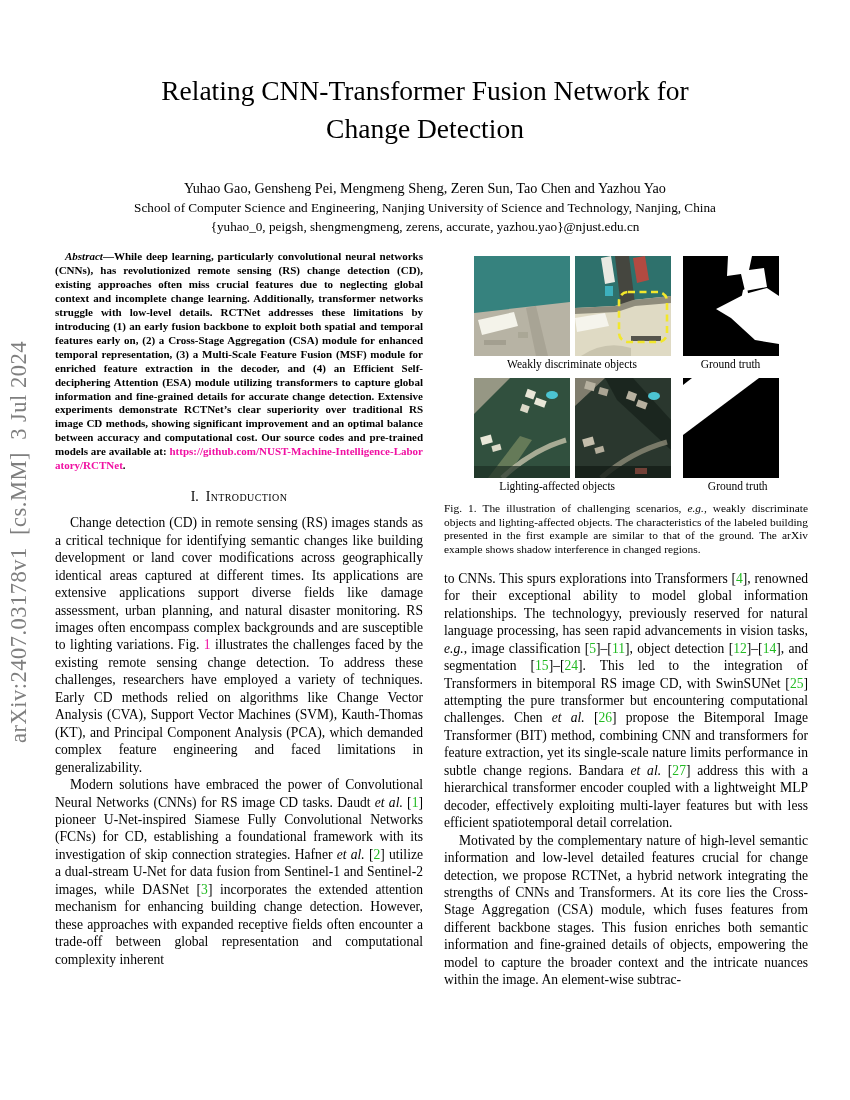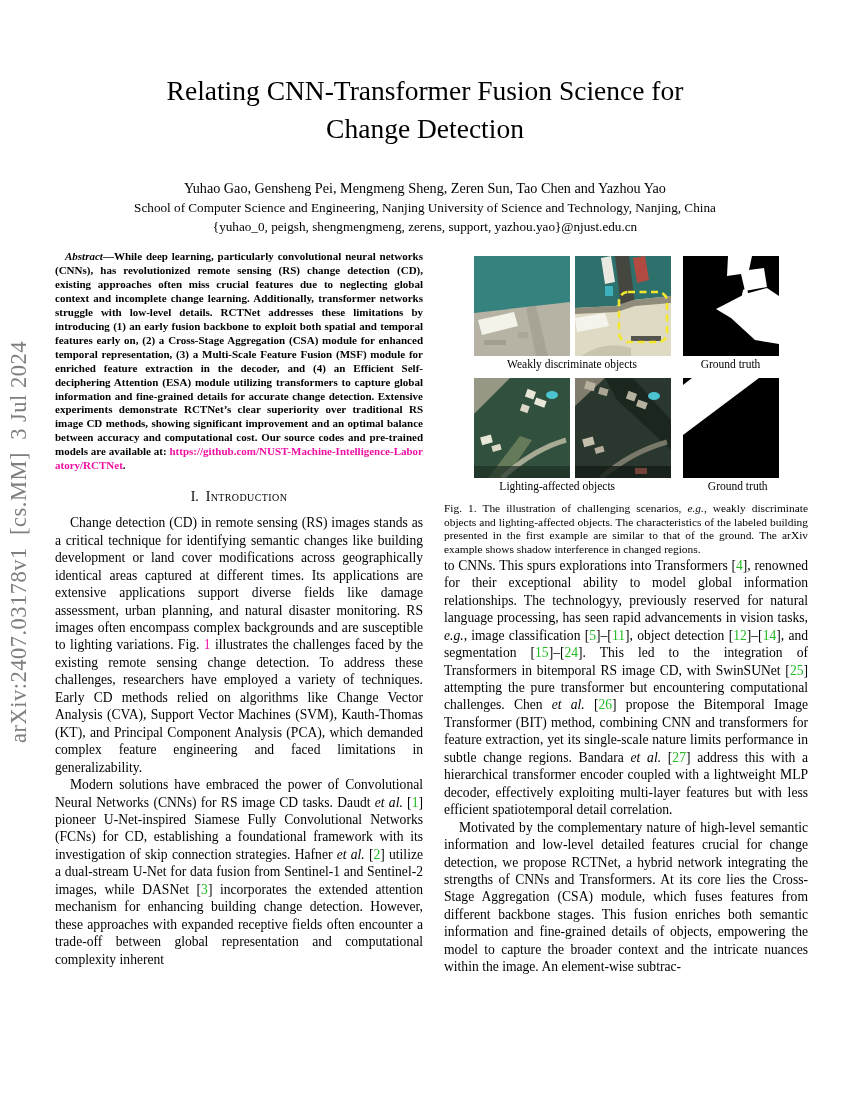--- a/index.html
+++ b/index.html
@@ -49,34 +49,34 @@
   .figure-block{margin:6px 0 0 0;}
   .fig-grid{width:305px;margin:0 auto;}
   .fig-row{display:flex;gap:0;}
   .fig-img{width:96px;height:100px;display:block;}
   .gap5{width:5px;} .gap12{width:12px;}
   .fig-label-row{display:flex;width:305px;margin:2px auto 8px auto;}
   .fig-label{font-size:11.5px;text-align:center;}
   .fig-label.wide{width:197px;}
   .fig-label.narrow{width:96px;margin-left:12px;}
   .caption{font-size:11.4px;line-height:13.7px;margin-top:10px;text-align:justify;}
-  .after-fig{}
+  .after-fig{margin-top:13px;}
 </style>
 </head>
 <body>
 
 <div class="page">
 
   <div class="watermark">arXiv:2407.03178v1  [cs.MM]  3 Jul 2024</div>
 
   <div class="header">
-    <div class="title">Relating CNN-Transformer Fusion Science for Change Detection</div>
+    <div class="title">Relating CNN-Transformer Fusion Network for Change Detection</div>
     <div class="authors">Yuhao Gao, Gensheng Pei, Mengmeng Sheng, Zeren Sun, Tao Chen and Yazhou Yao</div>
     <div class="affiliation">School of Computer Science and Engineering, Nanjing University of Science and Technology, Nanjing, China</div>
-    <div class="emails">{yuhao_0, peigsh, shengmengmeng, zerens, support, yazhou.yao}@njust.edu.cn</div>
+    <div class="emails">{yuhao_0, peigsh, shengmengmeng, zerens, accurate, yazhou.yao}@njust.edu.cn</div>
   </div>
 
   <div class="col col-left">
     <p class="abstract"><span class="ital">Abstract</span><span>—While deep learning, particularly convolutional neural networks (CNNs), has revolutionized remote sensing (RS) change detection (CD), existing approaches often miss crucial features due to neglecting global context and incomplete change learning. Additionally, transformer networks struggle with low-level details. RCTNet addresses these limitations by introducing (1) an early fusion backbone to exploit both spatial and temporal features early on, (2) a Cross-Stage Aggregation (CSA) module for enhanced temporal representation, (3) a Multi-Scale Feature Fusion (MSF) module for enriched feature extraction in the decoder, and (4) an Efficient Self-deciphering Attention (ESA) module utilizing transformers to capture global information and fine-grained details for accurate change detection. Extensive experiments demonstrate RCTNet’s clear superiority over traditional RS image CD methods, showing significant improvement and an optimal balance between accuracy and computational cost. Our source codes and pre-trained models are available at: </span><span class="link">https://github.com/NUST-Machine-Intelligence-Laboratory/RCTNet</span><span>.</span></p>
     <h2 class="sec-heading"><span>I.</span>&nbsp;&nbsp;<span class="sc">Introduction</span></h2>
     <p class="body-par"><span>Change detection (CD) in remote sensing (RS) images stands as a critical technique for identifying semantic changes like building development or land cover modifications across geographically identical areas captured at different times. Its applications are extensive applications support diverse fields like damage assessment, urban planning, and natural disaster monitoring. RS images often encompass complex backgrounds and are susceptible to lighting variations. Fig. </span><span class="figref">1</span><span> illustrates the challenges faced by the existing remote sensing change detection. To address these challenges, researchers have employed a variety of techniques. Early CD methods relied on algorithms like Change Vector Analysis (CVA), Support Vector Machines (SVM), Kauth-Thomas (KT), and Principal Component Analysis (PCA), which demanded complex feature engineering and faced limitations in generalizability.</span></p>
     <p class="body-par"><span>Modern solutions have embraced the power of Convolutional Neural Networks (CNNs) for RS image CD tasks. Daudt </span><span class="ital">et al.</span><span> [</span><span class="cite">1</span><span>] pioneer U-Net-inspired Siamese Fully Convolutional Networks (FCNs) for CD, establishing a foundational framework with its investigation of skip connection strategies. Hafner </span><span class="ital">et al.</span><span> [</span><span class="cite">2</span><span>] utilize a dual-stream U-Net for data fusion from Sentinel-1 and Sentinel-2 images, while DASNet [</span><span class="cite">3</span><span>] incorporates the extended attention mechanism for enhancing building change detection. However, these approaches with expanded receptive fields often encounter a trade-off between global representation and computational complexity inherent</span></p>
   </div>
 
   <div class="col col-right">

